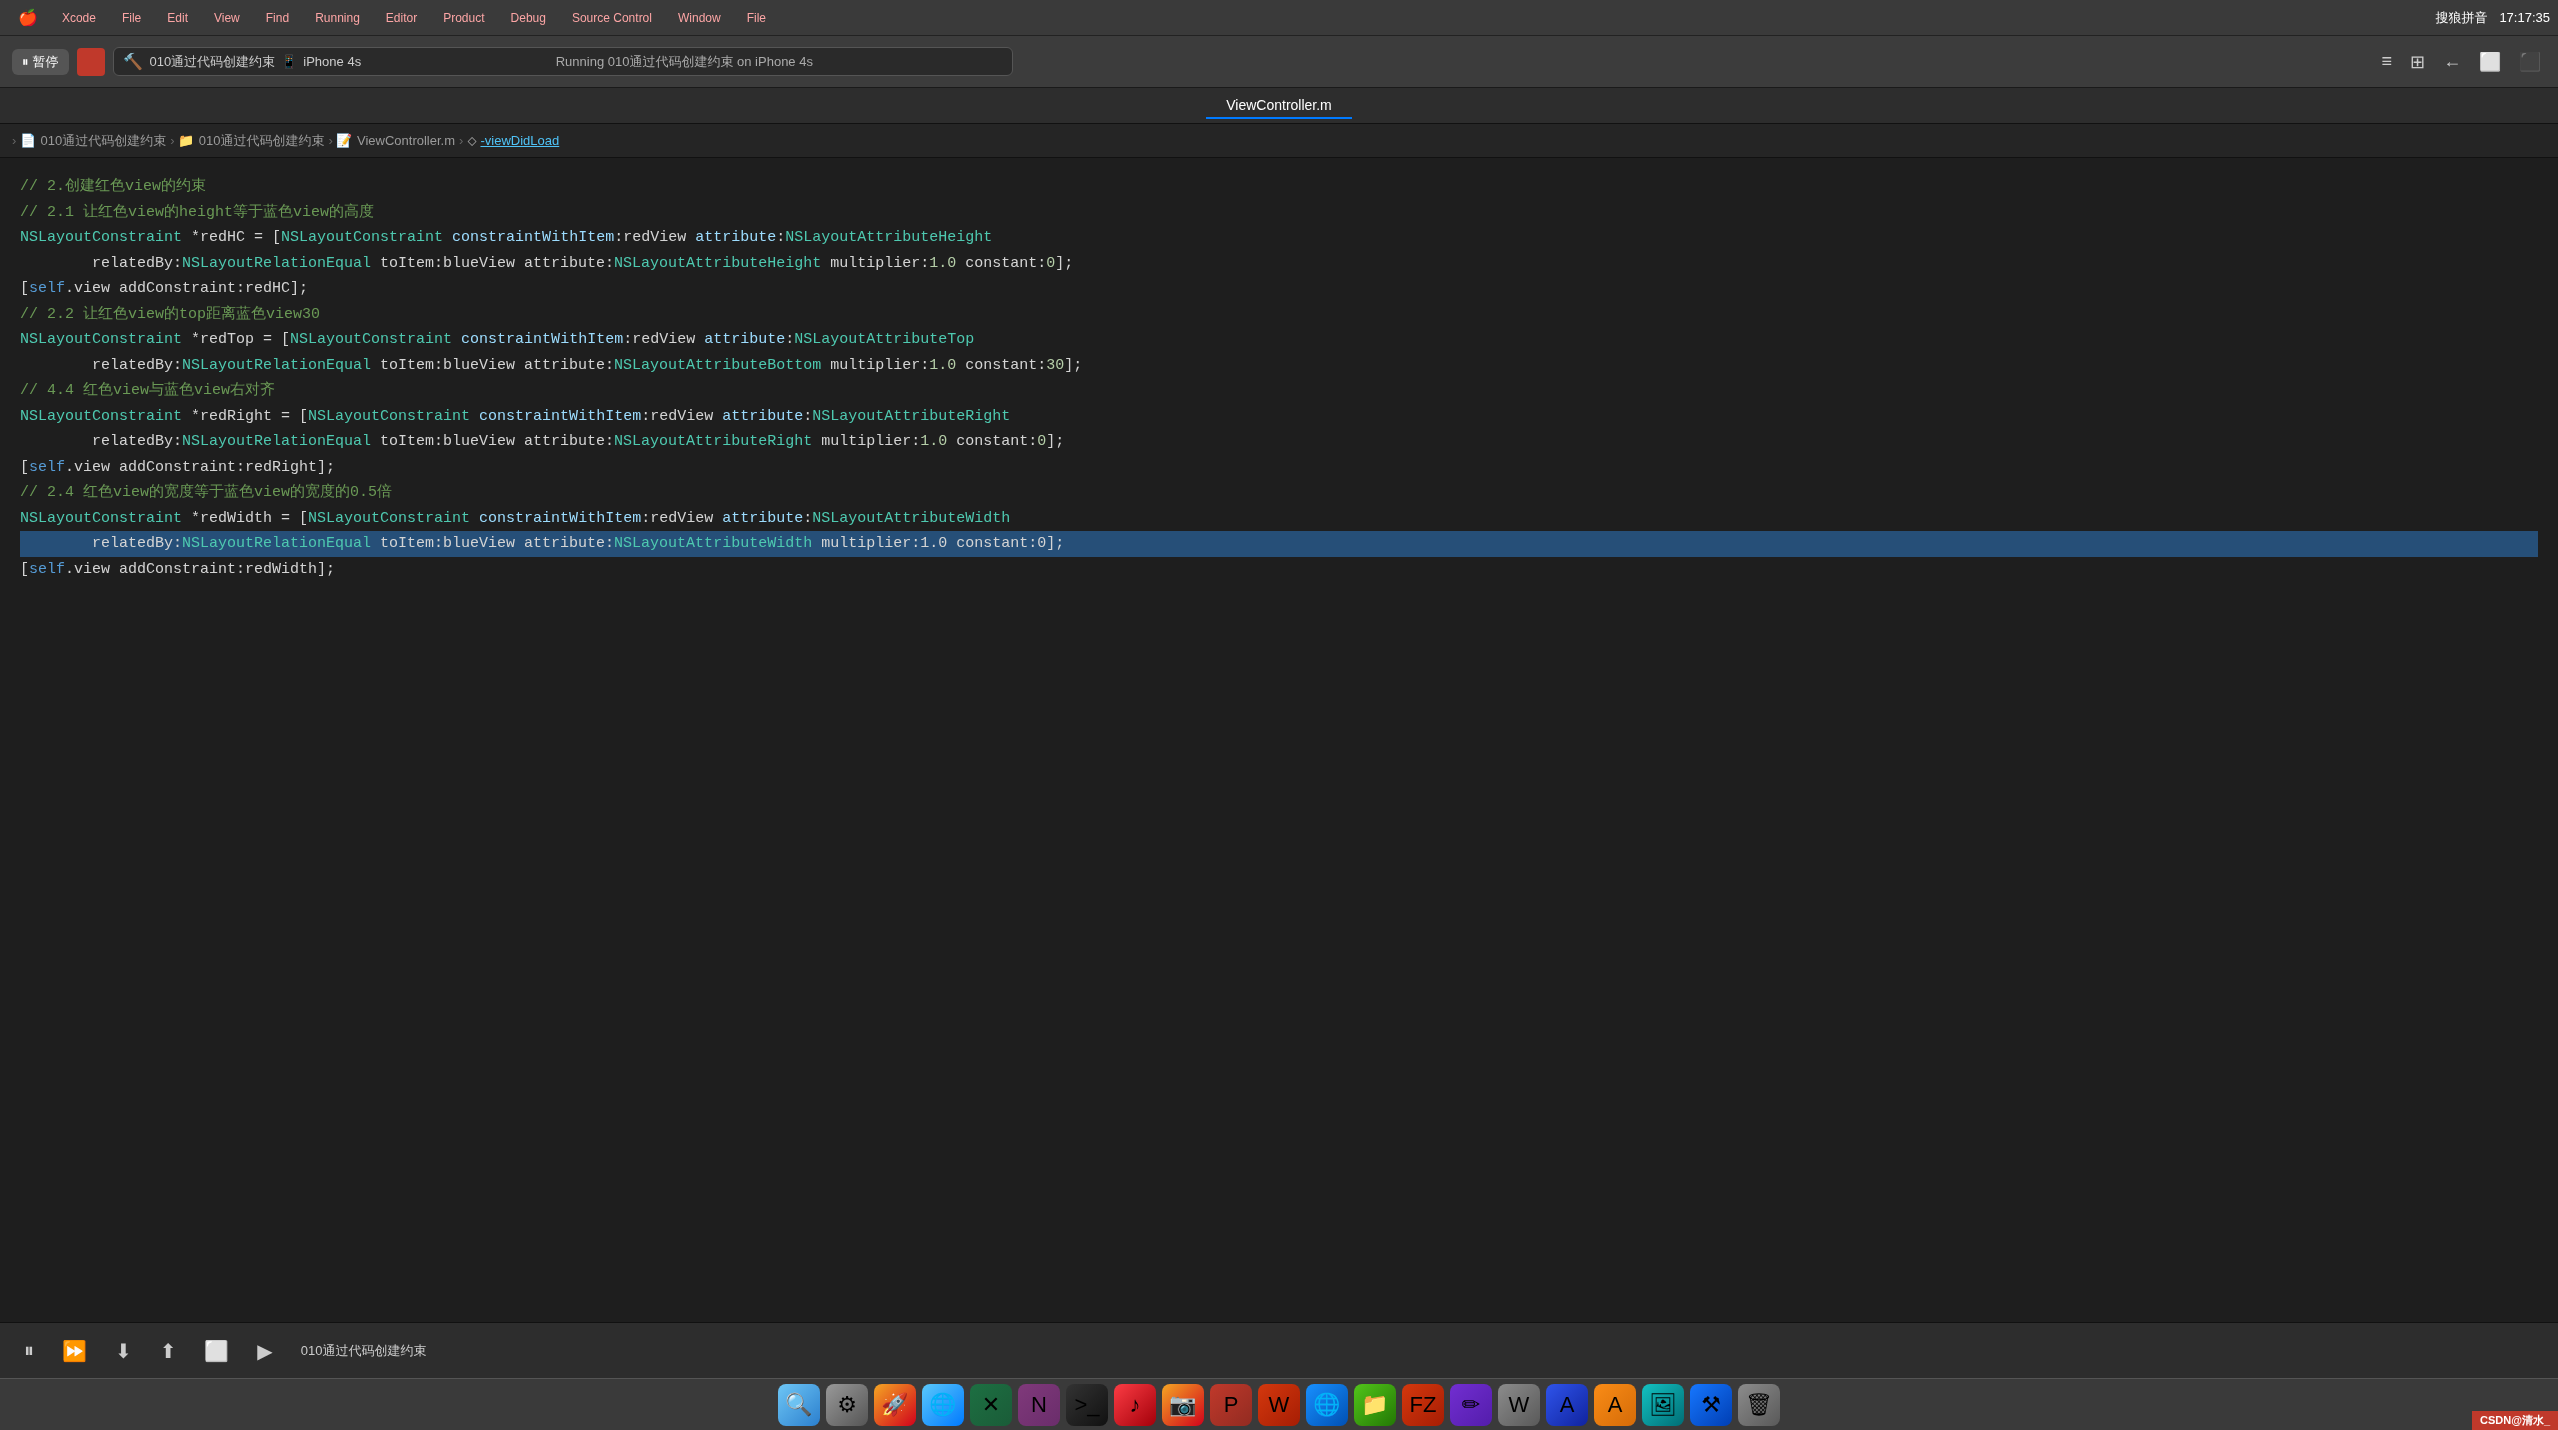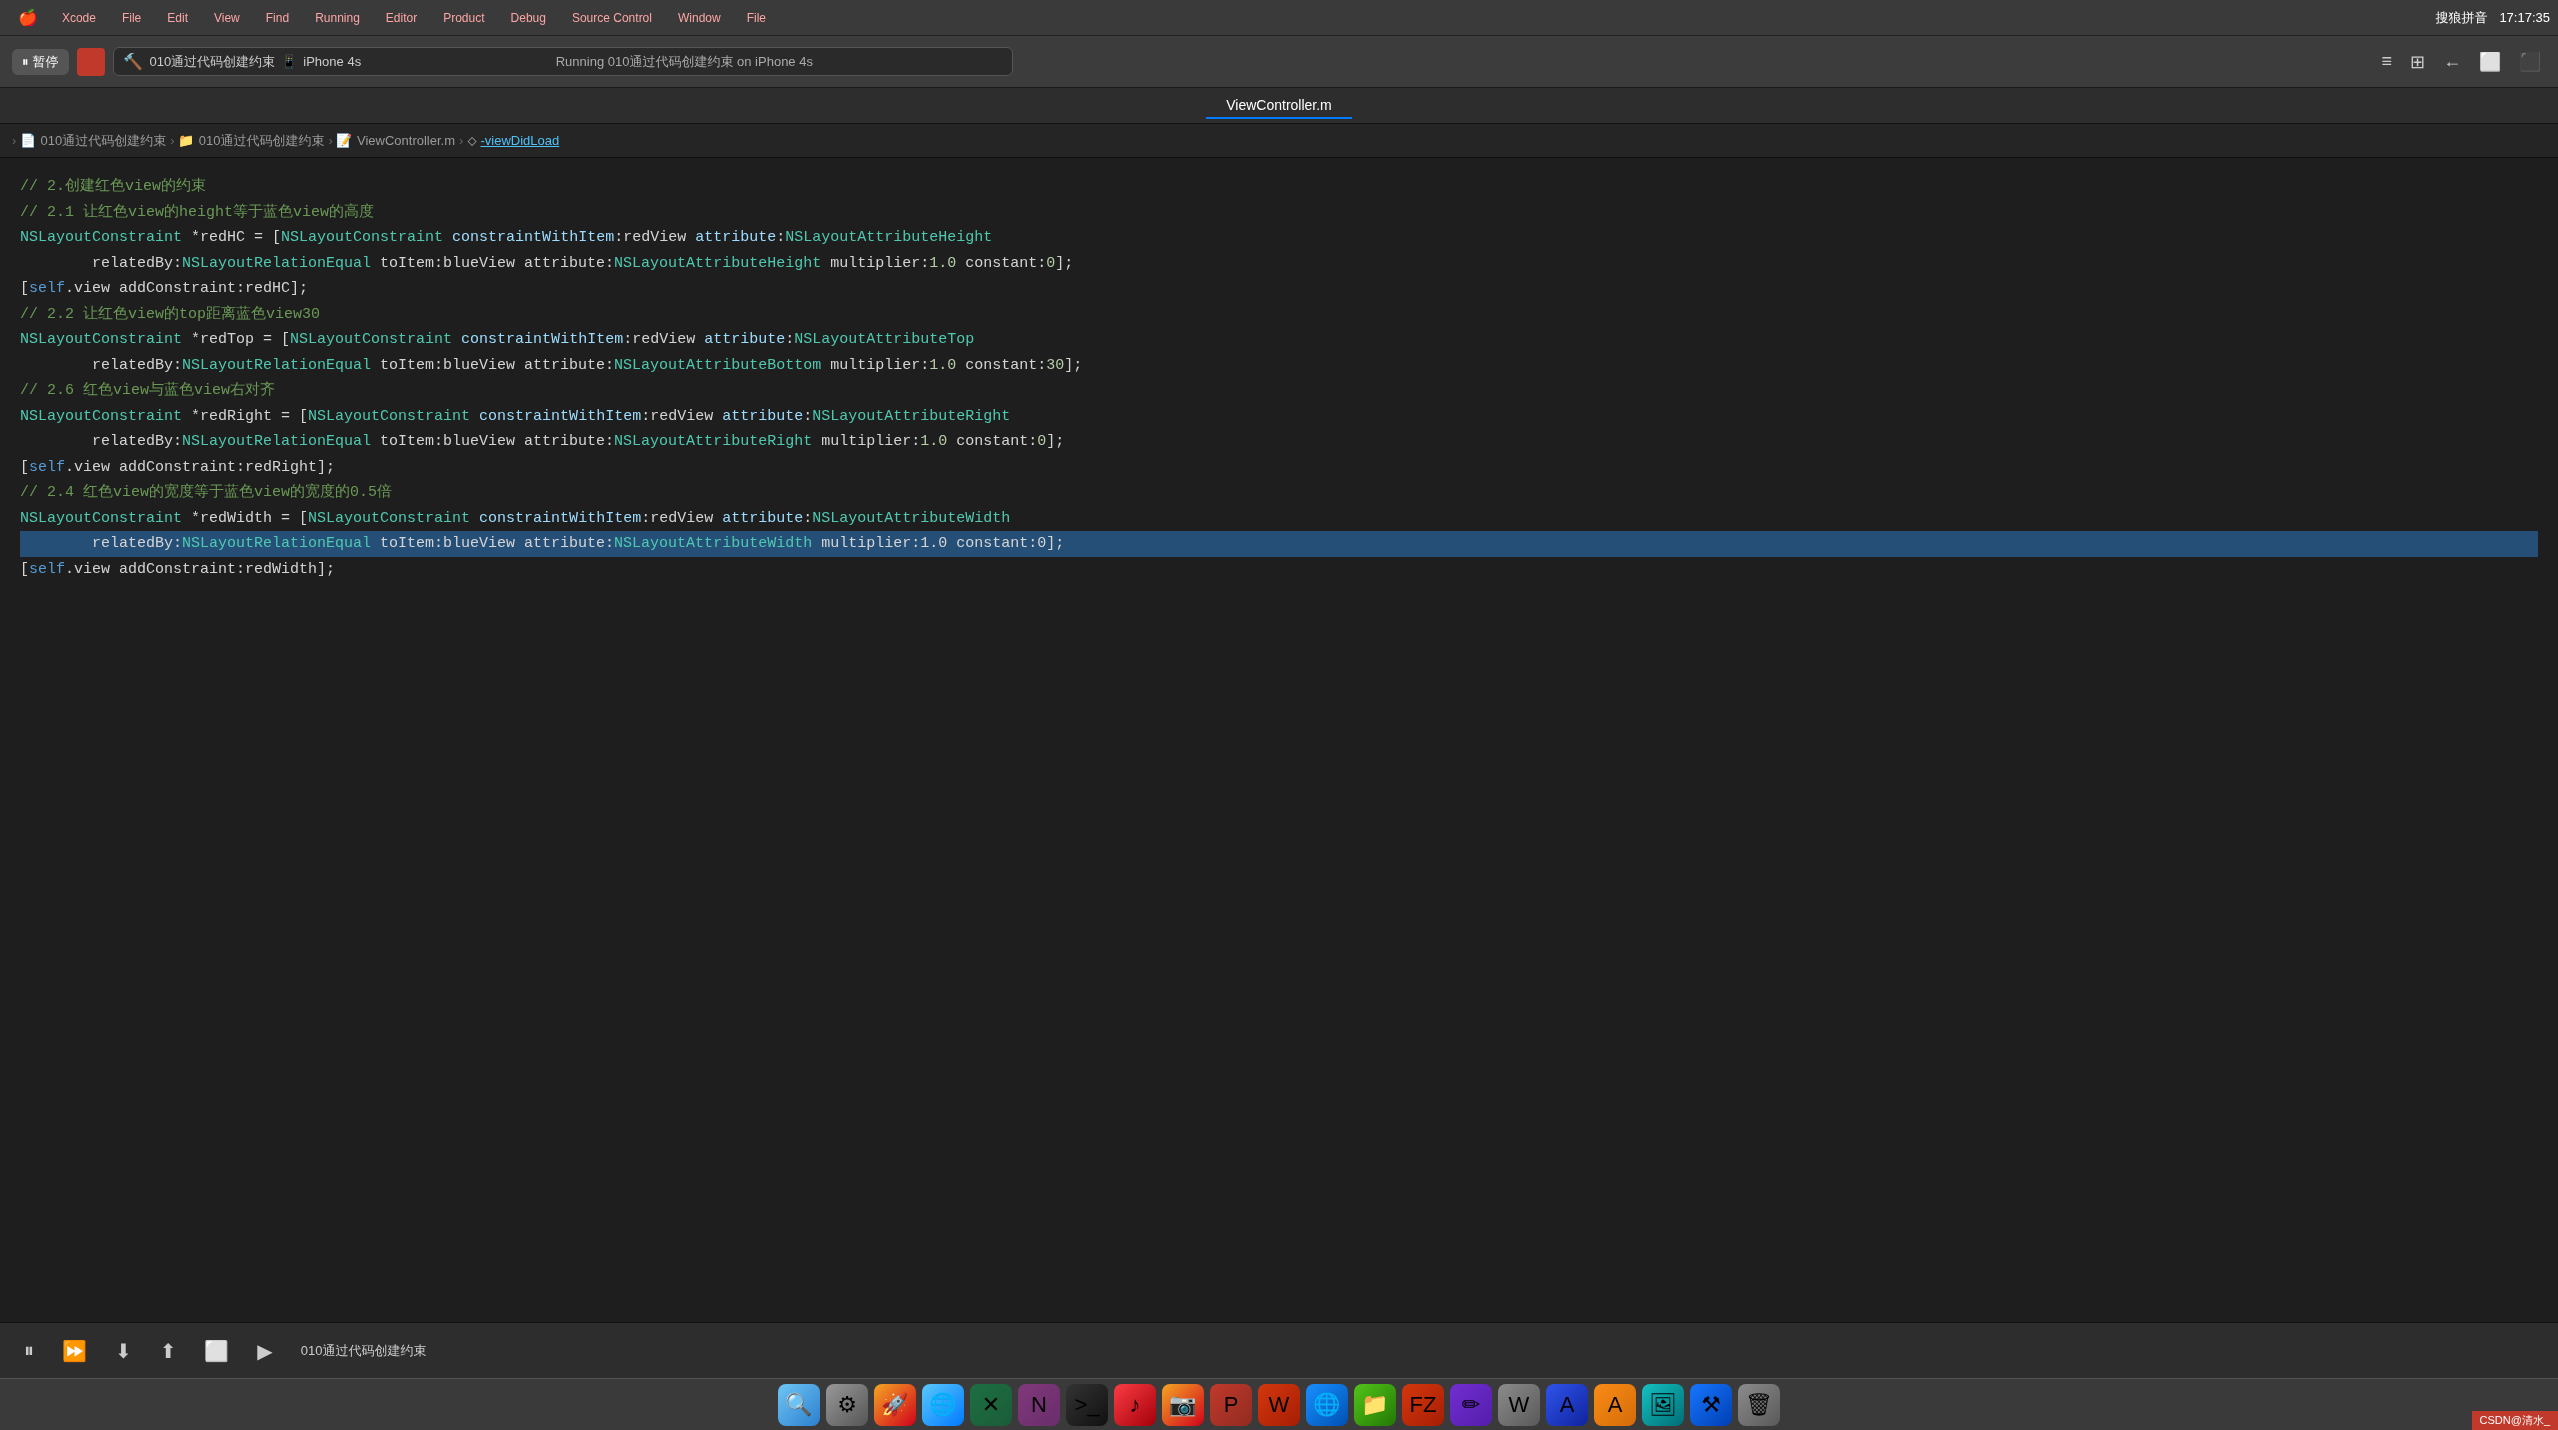--- a/index.html
+++ b/index.html
@@ -309,21 +309,21 @@
       <span class="code-line"><span style="color:#6a9955;">// 2.1 让红色view的height等于蓝色view的高度</span></span>
       <span class="code-line"><span style="color:#d4d4d4;"></span><span style="color:#4ec9b0;">NSLayoutConstraint</span><span style="color:#d4d4d4;"> *redHC = [</span><span style="color:#4ec9b0;">NSLayoutConstraint</span><span style="color:#d4d4d4;"> </span><span style="color:#9cdcfe;">constraintWithItem</span><span style="color:#d4d4d4;">:redView </span><span style="color:#9cdcfe;">attribute</span><span style="color:#d4d4d4;">:</span><span style="color:#4ec9b0;">NSLayoutAttributeHeight</span><span style="color:#d4d4d4;"></span></span>
       <span class="code-line"><span style="color:#d4d4d4;">        relatedBy:</span><span style="color:#4ec9b0;">NSLayoutRelationEqual</span><span style="color:#d4d4d4;"> toItem:blueView attribute:</span><span style="color:#4ec9b0;">NSLayoutAttributeHeight</span><span style="color:#d4d4d4;"> multiplier:</span><span style="color:#b5cea8;">1.0</span><span style="color:#d4d4d4;"> constant:</span><span style="color:#b5cea8;">0</span><span style="color:#d4d4d4;">];</span></span>
       <span class="code-line"><span style="color:#d4d4d4;">[</span><span style="color:#569cd6;">self</span><span style="color:#d4d4d4;">.view addConstraint:redHC];</span></span>
       <span class="code-line"></span>
       <span class="code-line"></span>
       <span class="code-line"><span style="color:#6a9955;">// 2.2 让红色view的top距离蓝色view30</span></span>
       <span class="code-line"><span style="color:#d4d4d4;"></span><span style="color:#4ec9b0;">NSLayoutConstraint</span><span style="color:#d4d4d4;"> *redTop = [</span><span style="color:#4ec9b0;">NSLayoutConstraint</span><span style="color:#d4d4d4;"> </span><span style="color:#9cdcfe;">constraintWithItem</span><span style="color:#d4d4d4;">:redView </span><span style="color:#9cdcfe;">attribute</span><span style="color:#d4d4d4;">:</span><span style="color:#4ec9b0;">NSLayoutAttributeTop</span><span style="color:#d4d4d4;"></span></span>
       <span class="code-line"><span style="color:#d4d4d4;">        relatedBy:</span><span style="color:#4ec9b0;">NSLayoutRelationEqual</span><span style="color:#d4d4d4;"> toItem:blueView attribute:</span><span style="color:#4ec9b0;">NSLayoutAttributeBottom</span><span style="color:#d4d4d4;"> multiplier:</span><span style="color:#b5cea8;">1.0</span><span style="color:#d4d4d4;"> constant:</span><span style="color:#b5cea8;">30</span><span style="color:#d4d4d4;">];</span></span>
       <span class="code-line"></span>
-      <span class="code-line"><span style="color:#6a9955;">// 2.6 红色view与蓝色view右对齐</span></span>
+      <span class="code-line"><span style="color:#6a9955;">// 4.4 红色view与蓝色view右对齐</span></span>
       <span class="code-line"><span style="color:#d4d4d4;"></span><span style="color:#4ec9b0;">NSLayoutConstraint</span><span style="color:#d4d4d4;"> *redRight = [</span><span style="color:#4ec9b0;">NSLayoutConstraint</span><span style="color:#d4d4d4;"> </span><span style="color:#9cdcfe;">constraintWithItem</span><span style="color:#d4d4d4;">:redView </span><span style="color:#9cdcfe;">attribute</span><span style="color:#d4d4d4;">:</span><span style="color:#4ec9b0;">NSLayoutAttributeRight</span><span style="color:#d4d4d4;"></span></span>
       <span class="code-line"><span style="color:#d4d4d4;">        relatedBy:</span><span style="color:#4ec9b0;">NSLayoutRelationEqual</span><span style="color:#d4d4d4;"> toItem:blueView attribute:</span><span style="color:#4ec9b0;">NSLayoutAttributeRight</span><span style="color:#d4d4d4;"> multiplier:</span><span style="color:#b5cea8;">1.0</span><span style="color:#d4d4d4;"> constant:</span><span style="color:#b5cea8;">0</span><span style="color:#d4d4d4;">];</span></span>
       <span class="code-line"><span style="color:#d4d4d4;">[</span><span style="color:#569cd6;">self</span><span style="color:#d4d4d4;">.view addConstraint:redRight];</span></span>
       <span class="code-line"></span>
       <span class="code-line"><span style="color:#6a9955;">// 2.4 红色view的宽度等于蓝色view的宽度的0.5倍</span></span>
       <span class="code-line"></span>
       <span class="code-line"><span style="color:#d4d4d4;"></span><span style="color:#4ec9b0;">NSLayoutConstraint</span><span style="color:#d4d4d4;"> *redWidth = [</span><span style="color:#4ec9b0;">NSLayoutConstraint</span><span style="color:#d4d4d4;"> </span><span style="color:#9cdcfe;">constraintWithItem</span><span style="color:#d4d4d4;">:redView </span><span style="color:#9cdcfe;">attribute</span><span style="color:#d4d4d4;">:</span><span style="color:#4ec9b0;">NSLayoutAttributeWidth</span><span style="color:#d4d4d4;"></span></span>
       <span class="code-line" style="background: rgb(38, 79, 120);"><span style="color:#d4d4d4;">        relatedBy:</span><span style="color:#4ec9b0;">NSLayoutRelationEqual</span><span style="color:#d4d4d4;"> toItem:blueView attribute:</span><span style="color:#4ec9b0;">NSLayoutAttributeWidth</span><span style="color:#d4d4d4;"> multiplier:1.0 constant:0];</span></span>
       <span class="code-line"><span style="color:#d4d4d4;">[</span><span style="color:#569cd6;">self</span><span style="color:#d4d4d4;">.view addConstraint:redWidth];</span></span>
     </div>
@@ -356,13 +356,13 @@
     <div class="dock-item dock-ftp">FZ</div>
     <div class="dock-item dock-brush">✏</div>
     <div class="dock-item dock-w">W</div>
     <div class="dock-item dock-a">A</div>
     <div class="dock-item dock-font">A</div>
     <div class="dock-item dock-preview">🖼</div>
     <div class="dock-item dock-xcode2">⚒</div>
     <div class="dock-item dock-trash">🗑</div>
   </div>
 
-<div style="position: absolute; bottom: 0px; right: 0px; background: rgb(192, 57, 43); color: rgb(255, 255, 255); font-size: 11px; padding: 2px 8px; font-weight: normal;">CSDN@清水_</div>
+<div style="position: absolute; bottom: 0px; right: 0px; background: rgb(192, 57, 43); color: rgb(255, 255, 255); font-size: 11px; padding: 2px 8px; font-weight: bold;">CSDN@清水_</div>
 
 </body></html>

